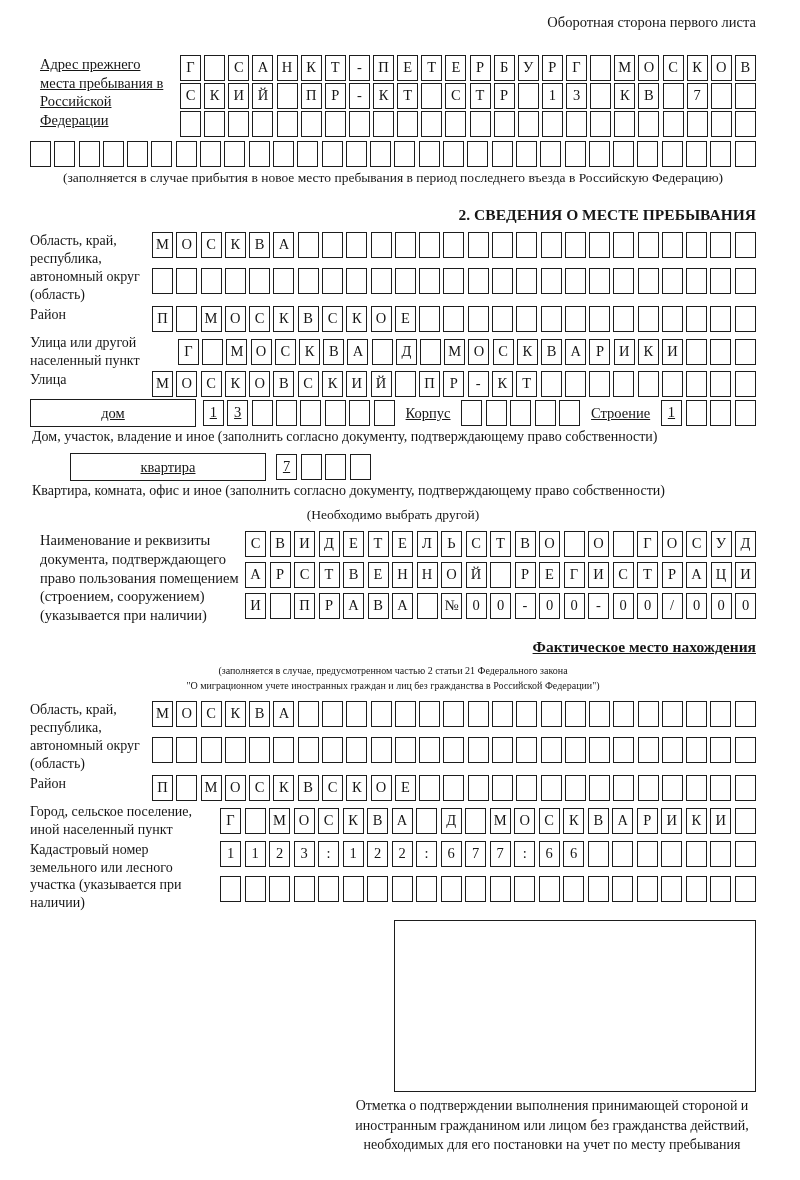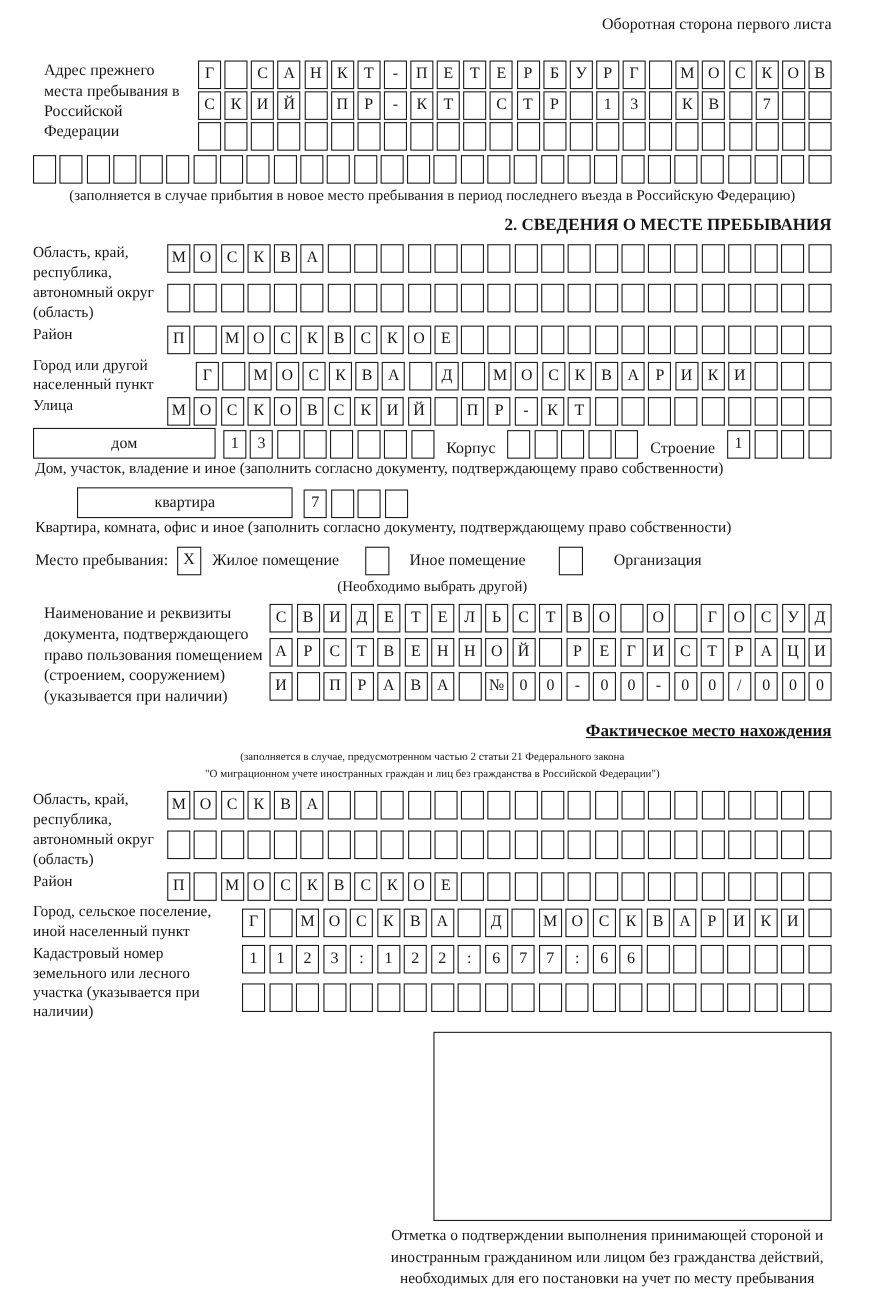--- a/index.html
+++ b/index.html
@@ -9,46 +9,46 @@
   .hdr{ text-align:right;font-size:14.5px;margin-bottom:24px;}
   
   .cells{display:flex;justify-content:space-between;flex:1 1 auto;min-width:0;}
   .cell{width:21px;height:26px;box-sizing:border-box;border:1.6px solid #1d1d1d;
         text-align:center;font-size:14.5px;line-height:23px;flex:none;background:#fff;}
   .grid-row{display:flex;margin-bottom:2px;}
   .flabel{flex:none;font-size:14px;line-height:1.28;padding-right:6px;box-sizing:border-box;}
   .w122{width:122px}.w148{width:148px}.w150{width:150px}.w190{width:190px}.w215{width:215px}
   .stack{flex:1 1 auto;display:flex;flex-direction:column;min-width:0;}
   .stack .cells{margin-bottom:2px;}
-  .caption{text-align:center;font-size:13.5px;margin:3px 0 10px 0;}
+  .caption{text-align:center;font-size:13.5px;margin:3px 0 20px 0;}
   .subcaption{font-size:14px;margin:2px 0 8px 2px;}
   .sect-title{text-align:right;font-weight:bold;font-size:15.5px;margin:10px 0 8px 0;}
   .widebox{box-sizing:border-box;border:1.8px solid #1d1d1d;height:28px;
            display:flex;align-items:center;justify-content:center;font-size:14.5px;flex:none;}
-  .mixrow{display:flex;justify-content:space-between;align-items:flex-end;margin-bottom:2px;}
+  .mixrow{display:flex;justify-content:space-between;align-items:center;margin-bottom:2px;text-decoration:underline;}
   .inline-label{font-size:14.5px;flex:none;padding:0 4px;}
   .chkrow{display:flex;align-items:center;font-size:14.5px;margin:6px 0 2px 2px;}
   .chkbox{width:22px;height:26px;box-sizing:border-box;border:1.6px solid #1d1d1d;flex:none;
           text-align:center;font-size:14.5px;line-height:23px;}
   .center-note{text-align:center;font-size:13.5px;margin:2px 0 8px 0;}
   .fact-note{text-align:center;font-size:10px;line-height:1.45;margin-bottom:8px;}
   .stamp-wrap{width:408px;margin-left:auto;margin-top:8px;}
   .stamp-box{box-sizing:border-box;width:362px;height:172px;border:1.7px solid #1d1d1d;margin-left:auto;}
   .stamp-caption{font-size:14px;line-height:1.4;text-align:center;margin-top:4px;}
   .vcenter{align-items:center;}
 </style>
 </head>
 <body>
 
 <div class="page">
 
   <div class="hdr">Оборотная сторона первого листа</div>
 
   <div class="grid-row">
-    <div class="flabel w150" style="padding-left:10px;font-size:14.5px;">Адрес прежнего места пребывания в Российской Федерации</div>
+    <div class="flabel w150" style="padding-left:10px;font-size:14.5px;text-decoration:underline;">Адрес прежнего места пребывания в Российской Федерации</div>
     <div class="stack">
       <div class="cells">
           <div class="cell">Г</div>
           <div class="cell"></div>
           <div class="cell">С</div>
           <div class="cell">А</div>
           <div class="cell">Н</div>
           <div class="cell">К</div>
           <div class="cell">Т</div>
           <div class="cell">-</div>
@@ -244,21 +244,21 @@
         <div class="cell"></div>
         <div class="cell"></div>
         <div class="cell"></div>
         <div class="cell"></div>
         <div class="cell"></div>
         <div class="cell"></div>
       </div>
   </div>
 
   <div class="grid-row vcenter">
-    <div class="flabel w148">Город или другой населенный пункт</div>
+    <div class="flabel w148">Улица или другой населенный пункт</div>
     <div class="cells">
         <div class="cell">Г</div>
         <div class="cell"></div>
         <div class="cell">М</div>
         <div class="cell">О</div>
         <div class="cell">С</div>
         <div class="cell">К</div>
         <div class="cell">В</div>
         <div class="cell">А</div>
         <div class="cell"></div>
@@ -345,29 +345,20 @@
     <div class="widebox" style="width:196px;margin-right:10px;">квартира</div>
     <div class="cells" style="flex:none;width:95px;">
         <div class="cell">7</div>
         <div class="cell"></div>
         <div class="cell"></div>
         <div class="cell"></div>
       </div>
   </div>
   <div class="subcaption">Квартира, комната, офис и иное (заполнить согласно документу, подтверждающему право собственности)</div>
 
-  <div class="chkrow">
-    <span>Место пребывания:</span>
-    <span class="chkbox" style="margin:0 10px 0 8px;">X</span>
-    <span>Жилое помещение</span>
-    <span class="chkbox" style="margin:0 18px 0 24px;"></span>
-    <span>Иное помещение</span>
-    <span class="chkbox" style="margin:0 28px 0 30px;"></span>
-    <span>Организация</span>
-  </div>
   <div class="center-note">(Необходимо выбрать другой)</div>
 
   <div class="grid-row">
     <div class="flabel w215" style="font-size:14.5px;padding-left:10px;">Наименование и реквизиты документа, подтверждающего право пользования помещением (строением, сооружением) (указывается при наличии)</div>
     <div class="stack">
       <div class="cells">
           <div class="cell">С</div>
           <div class="cell">В</div>
           <div class="cell">И</div>
           <div class="cell">Д</div>

